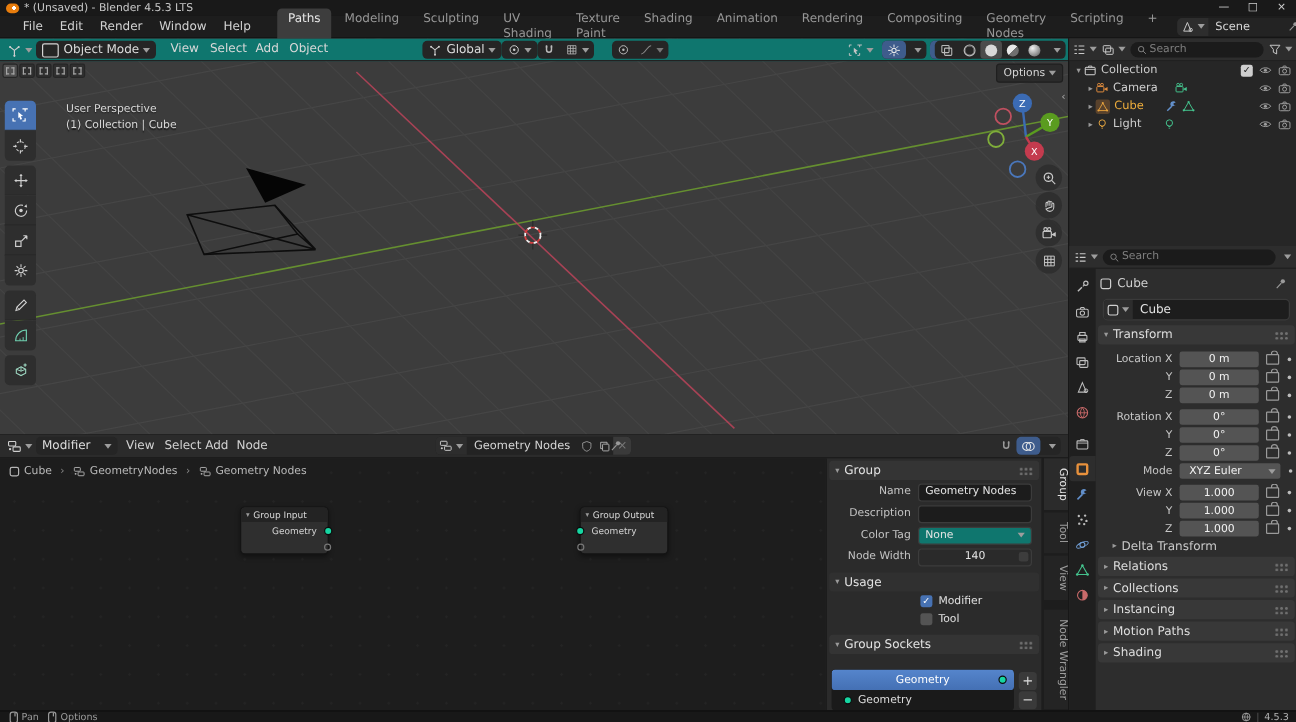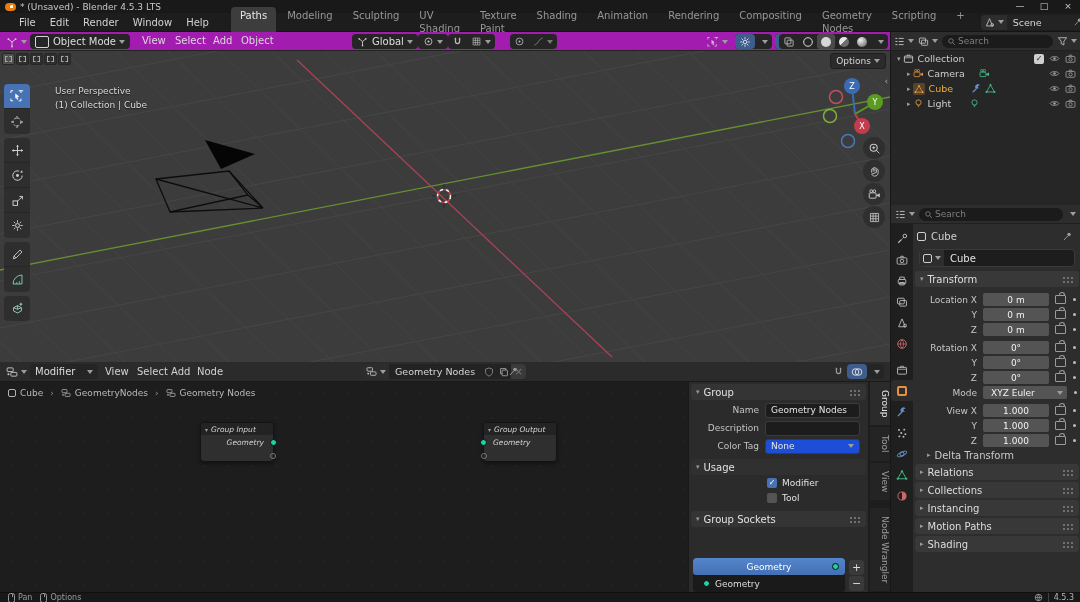--- a/index.html
+++ b/index.html
@@ -31,21 +31,21 @@
   .ws-tab{padding:2px 9px;margin:0 1px;border-radius:4px;color:#979797;font-size:10px;line-height:13px;}
   .ws-tab.active{background:#3d3d3d;color:#e6e6e6;}
   .idblock{display:flex;align-items:center;background:#232323;border-radius:4px;height:15px;margin-left:6px;}
   .idblock .ibtn{display:flex;align-items:center;background:#2d2d2d;border-radius:4px 0 0 4px;height:15px;padding:0 3px;}
   .idblock .name{padding:0 6px;color:#d6d6d6;font-size:9.5px;min-width:52px;}
   .idblock .mini{width:15px;height:15px;display:flex;align-items:center;justify-content:center;color:#9a9a9a;}
   .idblock .mini.x{background:#3a3a3a;border-radius:0 4px 4px 0;color:#777;}
 
   
   #viewport{left:0;top:32px;width:890px;height:330px;background:#3c3c3c;overflow:hidden;}
-  #vp-header{position:absolute;left:0;top:0;width:890px;height:19px;background:#a21caf;border-bottom:1px solid #222;box-sizing:border-box;}
+  #vp-header{position:absolute;left:0;top:0;width:890px;height:19px;background:#0f766e;border-bottom:1px solid #222;box-sizing:border-box;}
   #vp-header .menu-item{line-height:18px;color:#d8d8d8;}
   .hdr-pill{position:absolute;top:2px;height:15px;display:flex;align-items:center;background:#252525;border-radius:4px;padding:0 5px;color:#dddddd;}
   .hgroup{position:absolute;top:2px;height:15px;display:flex;align-items:center;background:#252525;border-radius:4px;}
   .hgroup .seg{display:flex;align-items:center;height:15px;padding:0 4px;}
   .hgroup .seg.on{background:#3e5c8c;border-radius:4px;}
   .sph{width:10px;height:10px;border-radius:50%;}
   .sph.wire{border:1px solid #b5b5b5;box-sizing:border-box;background:radial-gradient(circle,transparent 55%,rgba(180,180,180,.35) 56%);}
   .sph.solid{background:#d8d8d8;}
   .sph.mat{background:linear-gradient(135deg,#e8e8e8 50%,#6f6f6f 50%);}
   .sph.rend{background:radial-gradient(circle at 35% 32%,#f2f2f2,#555);}
@@ -103,21 +103,21 @@
   .subrow{display:flex;align-items:center;height:14px;padding-left:14px;color:#c9c9c9;}
 
   
   #nodeed{left:0;top:362px;width:890px;height:230px;background:#1d1d1d;overflow:hidden;}
   #ne-canvas{position:absolute;left:0;top:20px;width:890px;height:210px;background-image:radial-gradient(#242424 1px,transparent 1.2px);background-size:24px 24px;}
   #ne-header{position:absolute;left:0;top:0;width:890px;height:20px;background:#2b2b2b;border-bottom:1px solid #1a1a1a;box-sizing:border-box;}
   #ne-header .menu-item{line-height:19px;}
   .ne-bc{position:absolute;left:8px;top:26px;display:flex;align-items:center;color:#b9b9b9;font-size:9px;}
   .ne-bc .sep{margin:0 7px;color:#8a8a8a;}
   .ne-bc .ico{margin-right:4px;}
-  .node{position:absolute;width:72px;background:#2f2f2f;border:1px solid #141414;border-radius:4px;box-shadow:0 2px 4px rgba(0,0,0,.4);font-style:italic;}
+  .node{position:absolute;width:72px;background:#2f2f2f;border:1px solid #141414;border-radius:4px;box-shadow:0 2px 4px rgba(0,0,0,.4);}
   .node .nhdr{height:12px;background:#232323;border-radius:3px 3px 0 0;display:flex;align-items:center;padding:0 4px;color:#d6d6d6;font-size:7.5px;}
   .node .nbody{position:relative;height:26px;}
   .node .sockline{position:absolute;font-size:7.5px;color:#d2d2d2;top:3px;}
   .sock{position:absolute;width:7px;height:7px;border-radius:50%;background:#16d6a2;border:1px solid #0c0c0c;box-sizing:border-box;}
   .sock.virtual{background:transparent;border:1px solid #777;width:6px;height:6px;}
 
   
   #npanel{position:absolute;left:688px;top:20px;width:180px;height:210px;background:#2b2b2b;border-left:1px solid #1a1a1a;box-sizing:border-box;}
   .np-hdr{display:flex;align-items:center;height:16px;background:#343434;border-radius:3px;margin:2px 2px 0 2px;padding:0 5px;color:#e2e2e2;}
   .np-hdr .grip{margin-left:auto;width:12px;height:7px;background-image:radial-gradient(circle,#707070 1px,transparent 1.3px);background-size:4px 4px;}
@@ -1141,23 +1141,30 @@
         </span>
     </div>
     <div class="np-row">
       <span class="lbl">Description</span>
       <span class="tfld">
           <span></span>
         </span>
     </div>
     <div class="np-row">
       <span class="lbl">Color Tag</span>
-      <span class="tfld" style="background:#1d4ed8;gap:12px;">
+      <span class="tfld" style="background:#0f766e;gap:12px;">
           <span>None</span>
           <span class="caret"></span>
+        </span>
+    </div>
+    <div class="np-row">
+      <span class="lbl">Node Width</span>
+      <span class="tfld num">
+          <span>140</span>
+          <span style="position:absolute;right:2px;top:2px;width:8px;height:8px;background:#3d3d3d;border-radius:2px;"></span>
         </span>
     </div>
     <div class="np-hdr" style="background:#303030;margin-top:5px;">
       <span style="color:#9a9a9a;font-size:7px;margin-right:4px;">▾</span>
       <span>Usage</span>
     </div>
     <div class="chk-row">
       <span class="chk on">✓</span>
       <span class="clbl">Modifier</span>
     </div>

